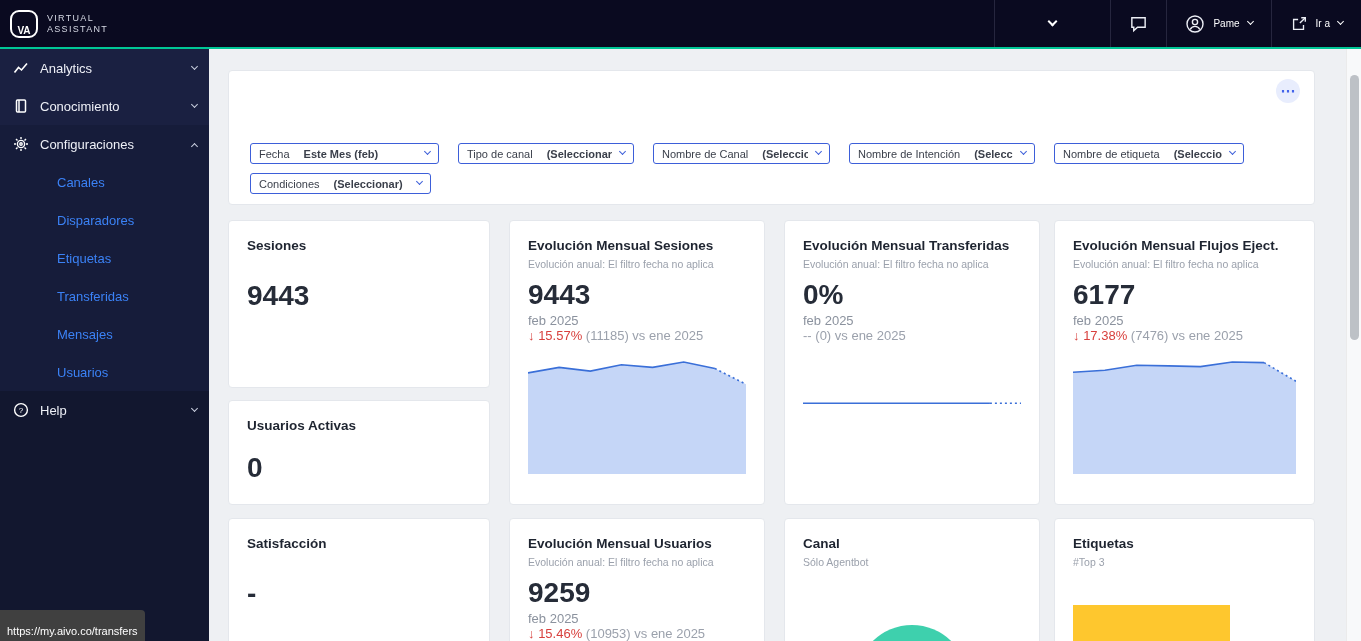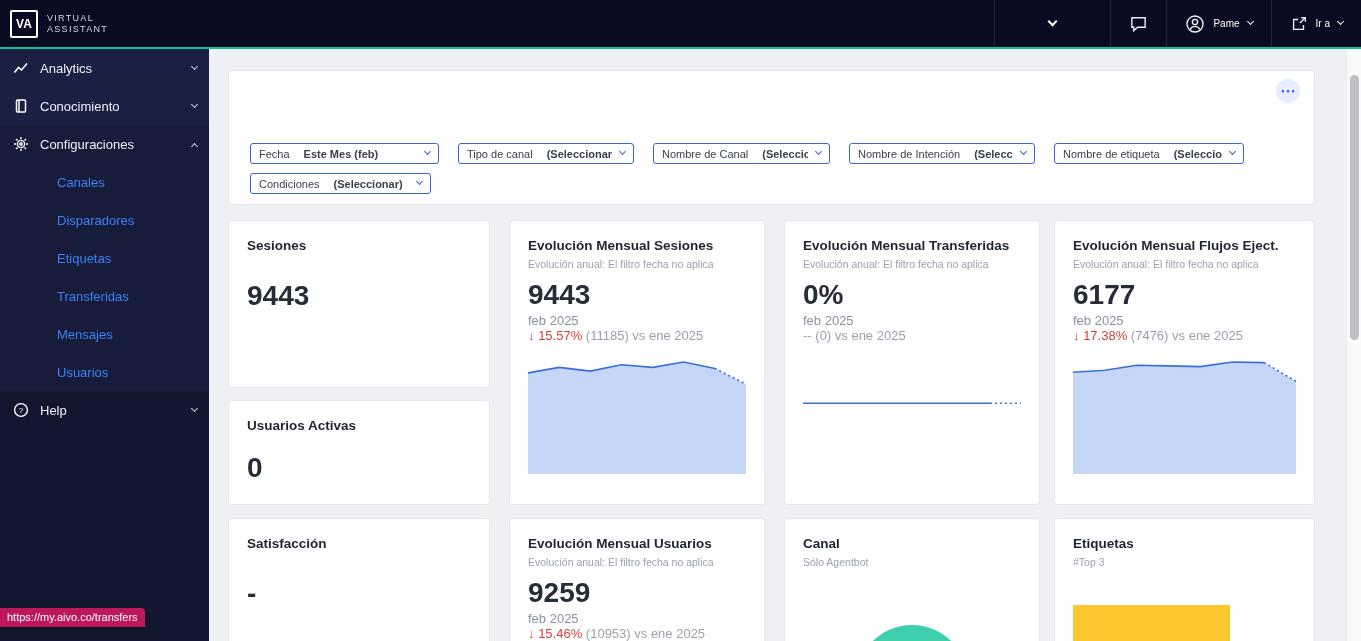--- a/index.html
+++ b/index.html
@@ -4,22 +4,22 @@
 <style>
   *{margin:0;padding:0;box-sizing:border-box}
   html,body{width:1361px;height:641px;overflow:hidden;background:#fff;
     font-family:"Liberation Sans",sans-serif;}
   #app{position:relative;width:1361px;height:641px;overflow:hidden}
 
   
   .topbar{position:absolute;left:0;top:0;width:1361px;height:47px;background:#0a0a20;
     display:flex;align-items:center;color:#fff;z-index:30}
   .brand{display:flex;align-items:center;gap:9px;padding-left:10px}
-  .logo-box{width:28px;height:28px;border:2px solid #fff;border-radius:2px;
-    display:flex;align-items:center;justify-content:center;font-size:12px;font-weight:700}
+  .logo-box{width:28px;height:28px;border:2px solid #fff;border-radius:9px;
+    display:flex;align-items:flex-end;justify-content:center;font-size:10px;font-weight:700}
   .brand-text{font-size:9px;letter-spacing:1.3px;color:#d6d9e4;line-height:11px}
   .tb-right{margin-left:auto;display:flex;align-items:stretch;height:47px}
   .tb-item{display:flex;align-items:center;justify-content:center;gap:8px;
     border-left:1px solid #26263e;padding:0 18px;cursor:pointer;font-size:10px;color:#fff}
   .tb-item.caret-only{width:116px}
   .chev{display:inline-block;width:7px;height:7px;border-right:2px solid currentColor;
     border-bottom:2px solid currentColor;transform:rotate(45deg);position:relative;top:-2px}
   .chev.up{transform:rotate(225deg);top:2px}
   .chev.small{width:5px;height:5px;border-width:1.5px}
   .greenline{position:absolute;left:0;top:47px;width:1361px;height:2px;background:#00c796;z-index:31}
@@ -30,22 +30,22 @@
   .nav-item{height:38px;display:flex;align-items:center;gap:11px;padding:0 12px;
     font-size:13px;cursor:pointer}
   .nav-item .chev{margin-left:auto;color:#c9cede}
   .nav-icon{width:17px;height:17px;display:flex;align-items:center;justify-content:center;flex:0 0 17px}
   .nav-section{background:#161c3a}
   .nav-sub{height:38px;display:flex;align-items:center;padding:0 15px 0 57px;
     font-size:13px;color:#3b82f6;cursor:pointer}
   .nav-bottom{background:#12172f;flex:1;display:flex;flex-direction:column}
 
   
-  .link-preview{position:absolute;left:0;bottom:14px;background:#be185d;color:#fff;
-    font-size:11px;padding:3px 7px 4px;border-top-right-radius:4px;z-index:60}
+  .link-preview{position:absolute;left:0;bottom:0;background:#404040;color:#fff;
+    font-size:11px;padding:15px 7px 4px;border-top-right-radius:4px;z-index:60}
 
   
   .main{position:absolute;left:209px;top:49px;right:0;bottom:0;background:#eef0f3;overflow:hidden}
   .card{position:absolute;background:#fff;border:1px solid #e4e7ec;border-radius:4px;
     padding:16px 18px;overflow:hidden}
   .c-title{font-size:13.5px;line-height:17px;font-weight:700;color:#1e2430}
   .c-sub{font-size:10.5px;line-height:13px;color:#9ba1ac;margin-top:4px}
   .c-val{font-size:28px;line-height:32px;font-weight:700;color:#262c38;margin-top:8px}
   .c-period{font-size:13px;line-height:16px;color:#8b929e;margin-top:2px}
   .c-delta{font-size:13px;line-height:14px;white-space:nowrap}

